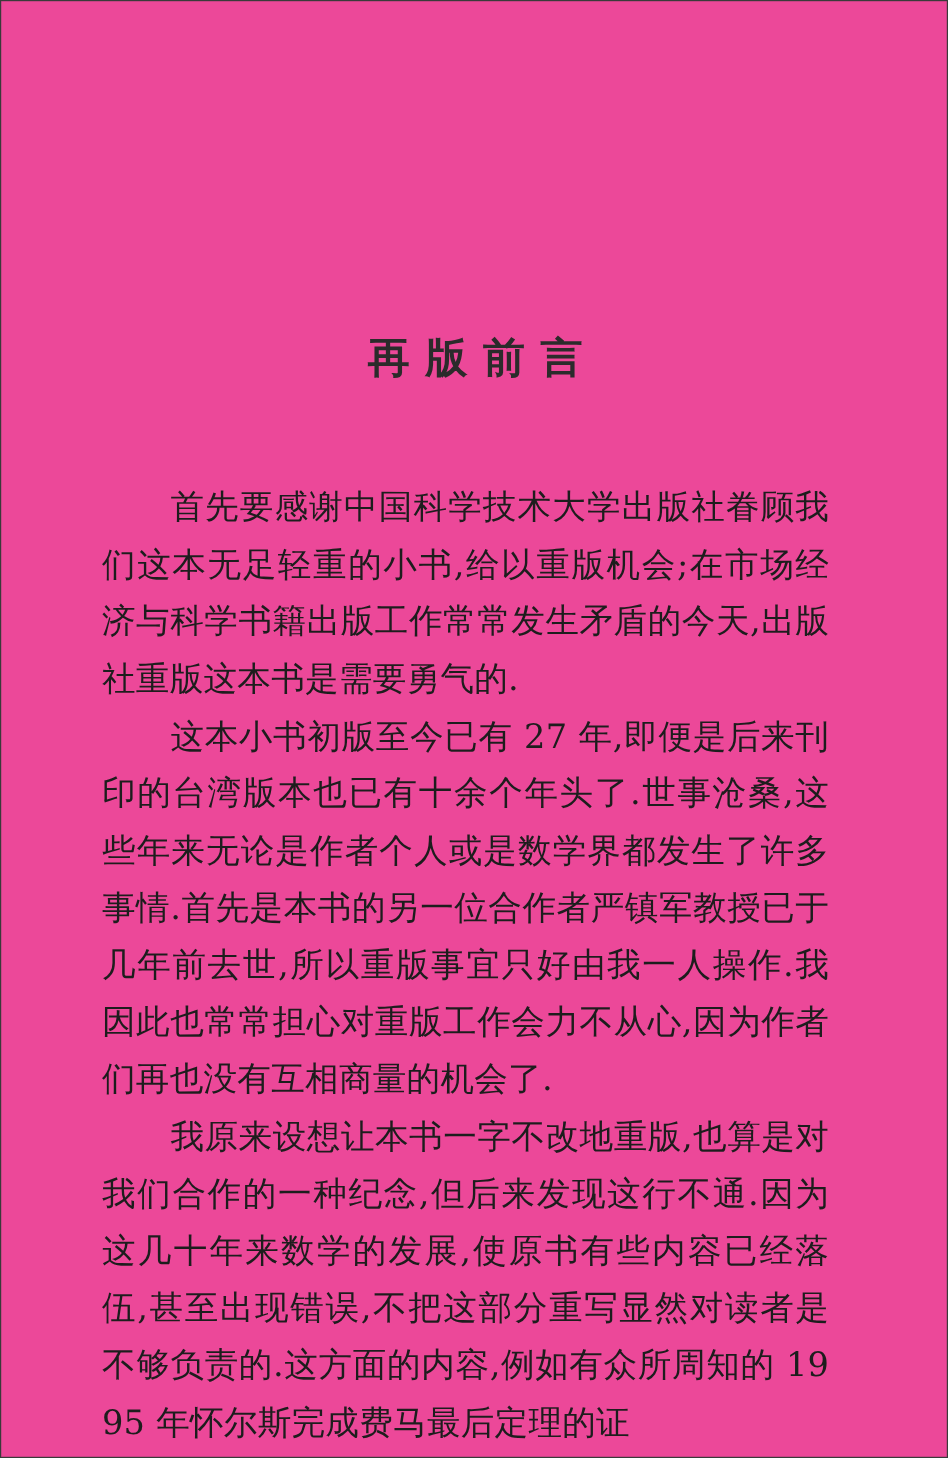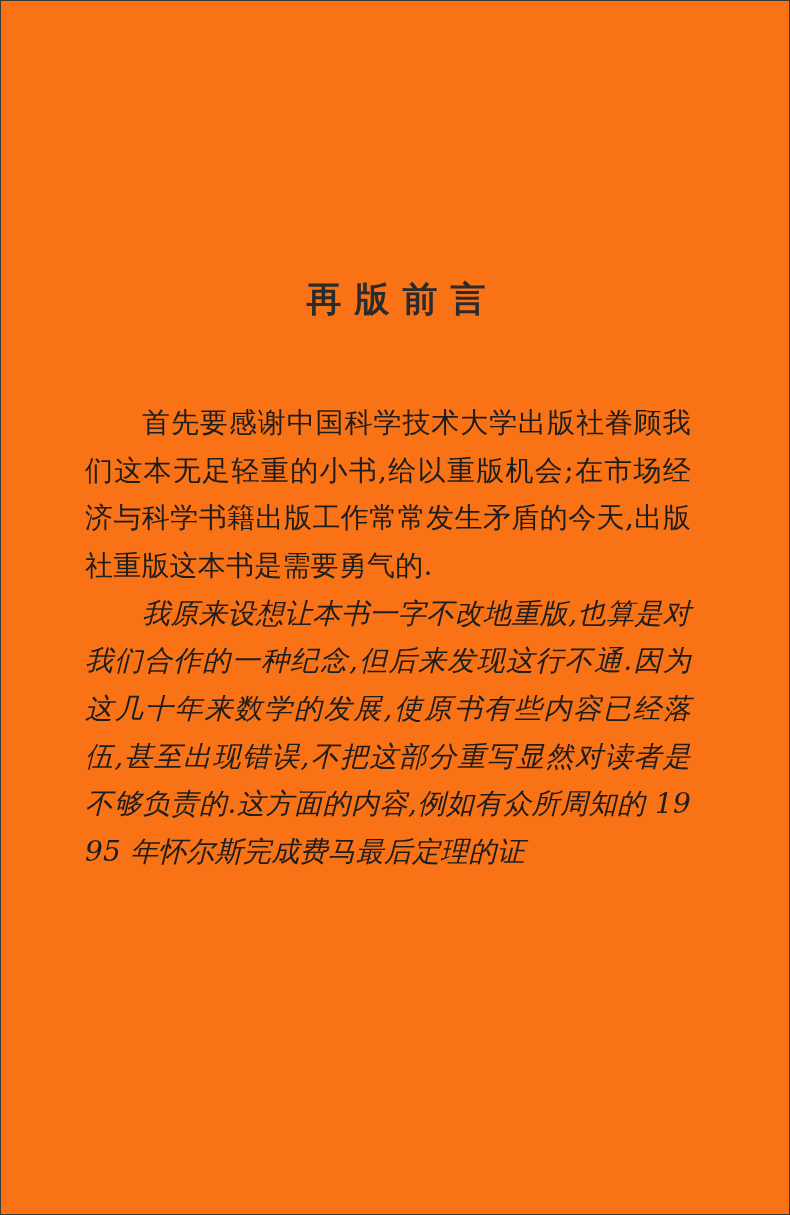--- a/index.html
+++ b/index.html
@@ -7,21 +7,21 @@
     margin: 0;
     padding: 0;
     background: #ffffff;
   }
 
   .page {
     position: relative;
     width: 790px;
     height: 1215px;
     margin: 0 auto;
-    background: #f97316;
+    background: #ec4899;
     box-sizing: border-box;
     border: 1px solid #3a3a3a;
     overflow: hidden;
   }
 
   
   .doc-title {
     position: absolute;
     top: 251px;
     left: 0;
@@ -54,32 +54,32 @@
     text-align: justify;
     text-justify: inter-character;
     text-indent: 57px;           
     letter-spacing: 0.2px;
     word-break: break-all;
     -webkit-font-smoothing: antialiased;
   }
 
   .para:last-child {
     margin-bottom: 0;
-    font-style: italic;
   }
 </style>
 </head>
 <body>
 
 <div class="page">
 
   <h1 class="doc-title">再版前言</h1>
 
   <div class="body-block">
 
     <p class="para">首先要感谢中国科学技术大学出版社眷顾我们这本无足轻重的小书,给以重版机会;在市场经济与科学书籍出版工作常常发生矛盾的今天,出版社重版这本书是需要勇气的.</p>
 
+    <p class="para">这本小书初版至今已有 27 年,即便是后来刊印的台湾版本也已有十余个年头了.世事沧桑,这些年来无论是作者个人或是数学界都发生了许多事情.首先是本书的另一位合作者严镇军教授已于几年前去世,所以重版事宜只好由我一人操作.我因此也常常担心对重版工作会力不从心,因为作者们再也没有互相商量的机会了.</p>
 
     <p class="para">我原来设想让本书一字不改地重版,也算是对我们合作的一种纪念,但后来发现这行不通.因为这几十年来数学的发展,使原书有些内容已经落伍,甚至出现错误,不把这部分重写显然对读者是不够负责的.这方面的内容,例如有众所周知的 1995 年怀尔斯完成费马最后定理的证</p>
 
   </div>
 
 </div>
 
 </body></html>

